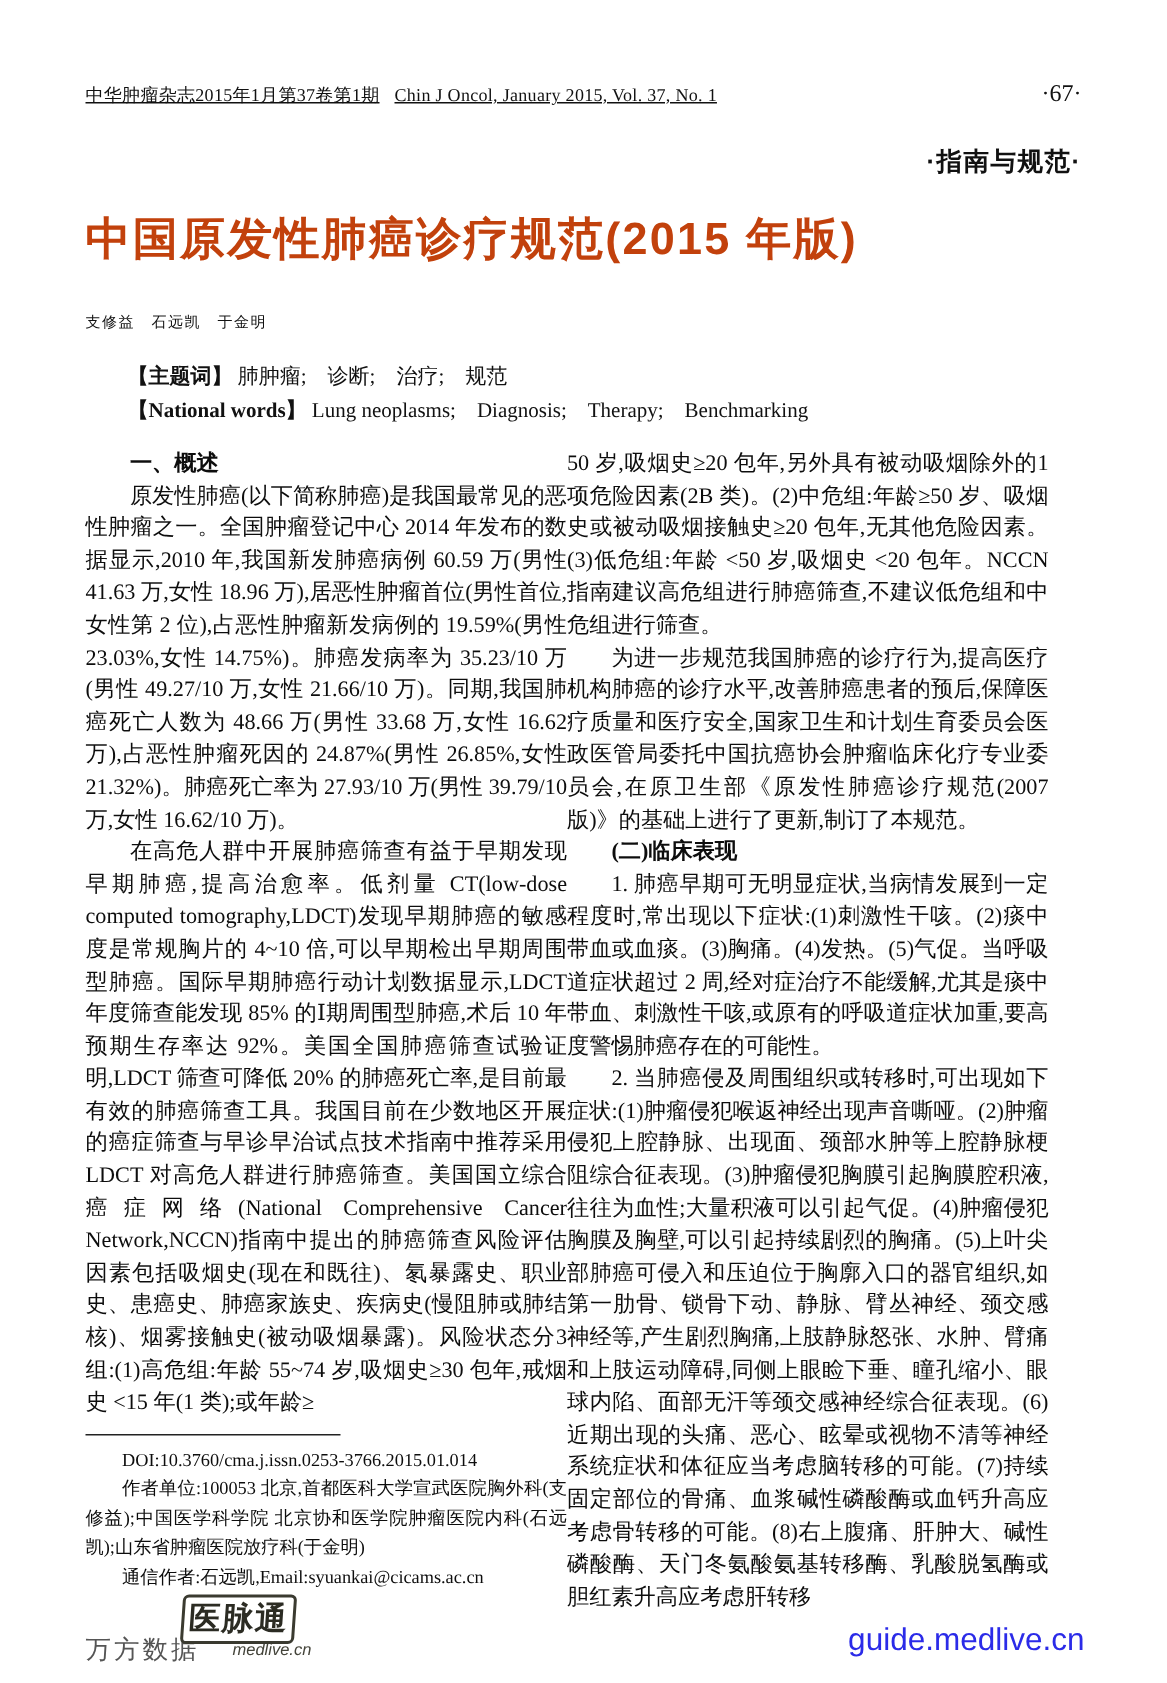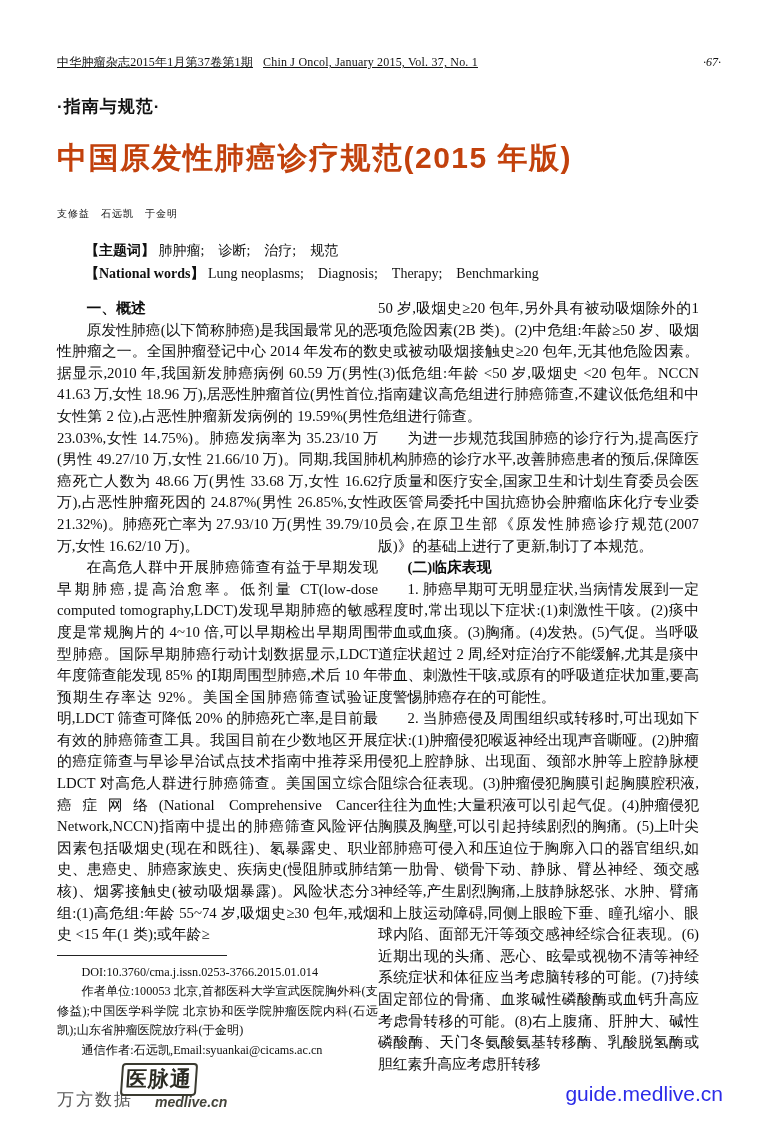--- a/index.html
+++ b/index.html
@@ -14,23 +14,23 @@
     padding:54px 57px 0 57px;
     overflow:hidden;
   }
   
   .header-row {
     display:flex; justify-content:space-between; align-items:baseline;
     font-size:12px; color:#111;
   }
   .journal-info { text-decoration:underline; letter-spacing:0.2px; white-space:nowrap; }
   .journal-en { margin-left:10px;text-align:right; }
-  .page-num { font-size:12px;font-style:italic; }
+  .page-num { font-size:16px; }
   .column-label {
-    margin-top:24px;
+    text-align:right; margin-top:24px;
     font-family:"Liberation Sans","DejaVu Sans",sans-serif;
     font-weight:bold; font-size:17px; letter-spacing:1px;
   }
   
   .title {
     margin-top:20px;
     font-family:"Liberation Sans","DejaVu Sans",sans-serif;
     font-weight:bold; font-size:30px; letter-spacing:1.5px;
     color:#c2410c;
   }
@@ -64,22 +64,22 @@
   .logo-chars {
     display:inline-block;
     font-weight:bold; font-size:21px; color:#2b2b23;
     border:2px solid #3a3a30; border-radius:4px;
     padding:0 3px 1px 3px; letter-spacing:1px;
     transform:skewX(-4deg);
     background:#fff;
   }
   .logo-sub {
     display:block; margin:-2px 16px 0 34px;
-    font-style:italic; font-weight:bold;
-    font-size:14px; color:#44443a;
+    font-style:italic; font-weight:normal;
+    font-size:11px; color:#44443a;
   }
   .guide-link {
     position:absolute; right:55px; top:1082px;
     font-family:"Liberation Sans","DejaVu Sans",sans-serif;
     font-size:21px; text-decoration:none;
   }
 </style>
 </head>
 <body>
 

